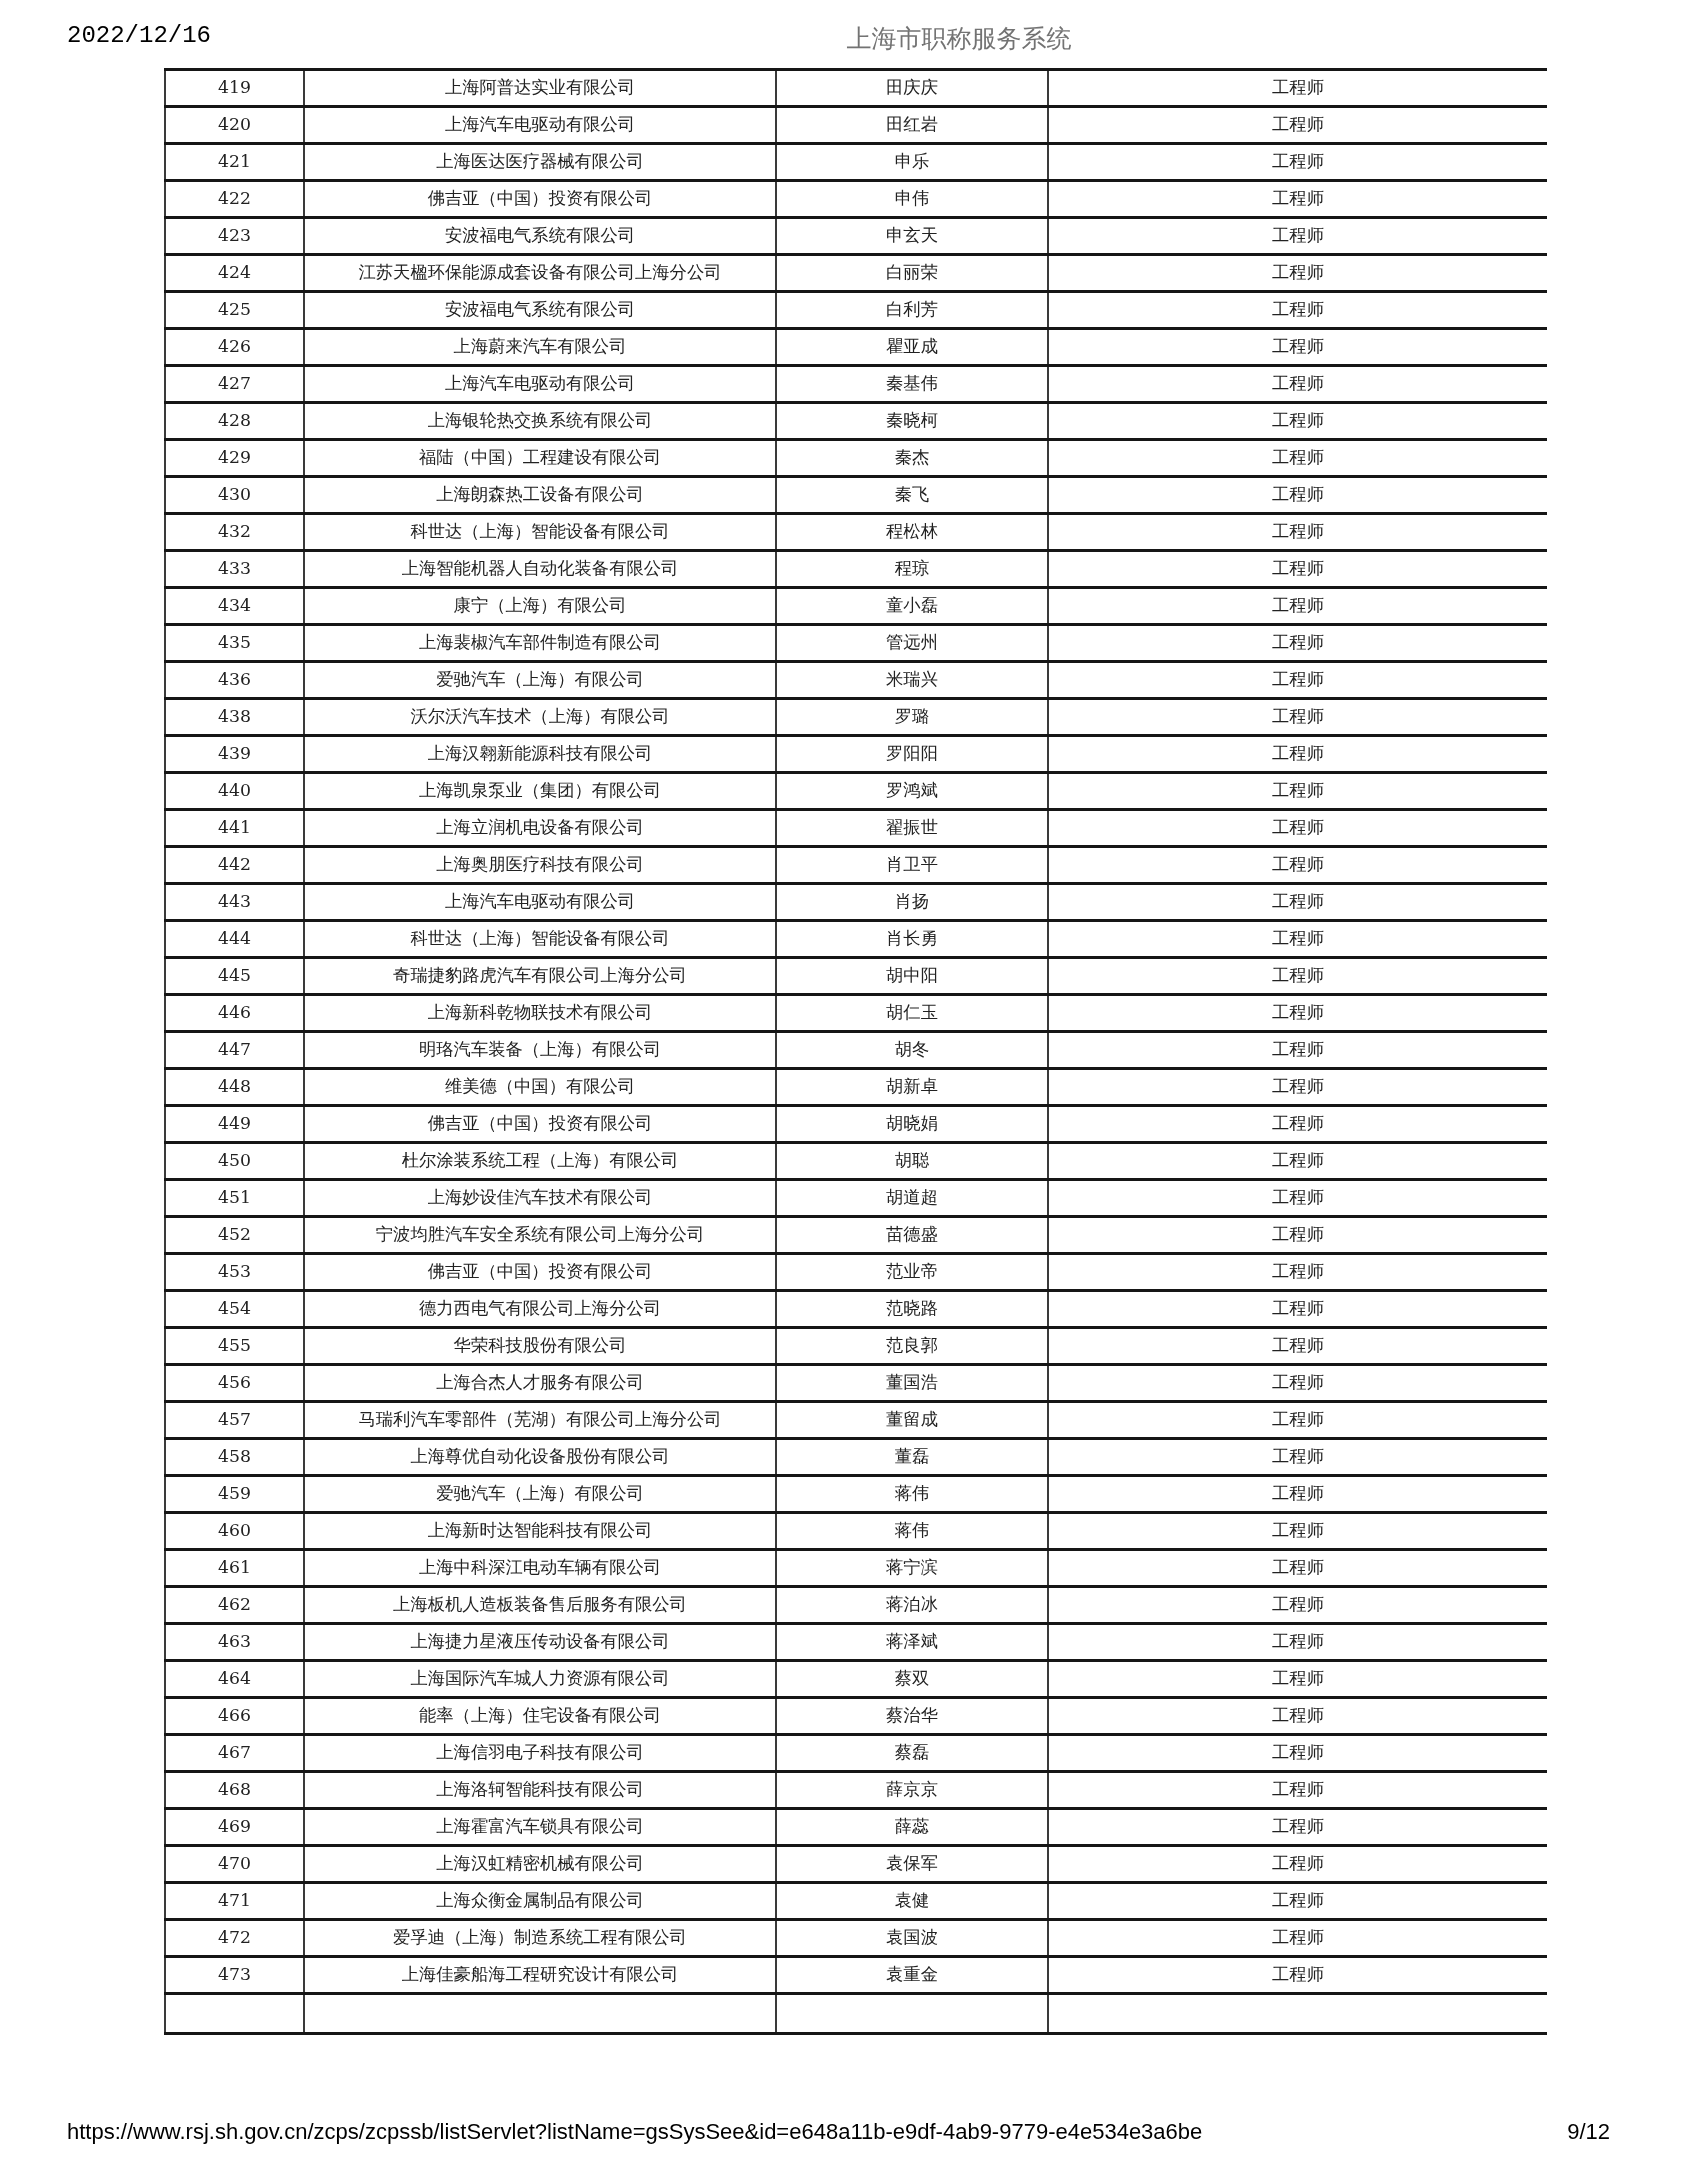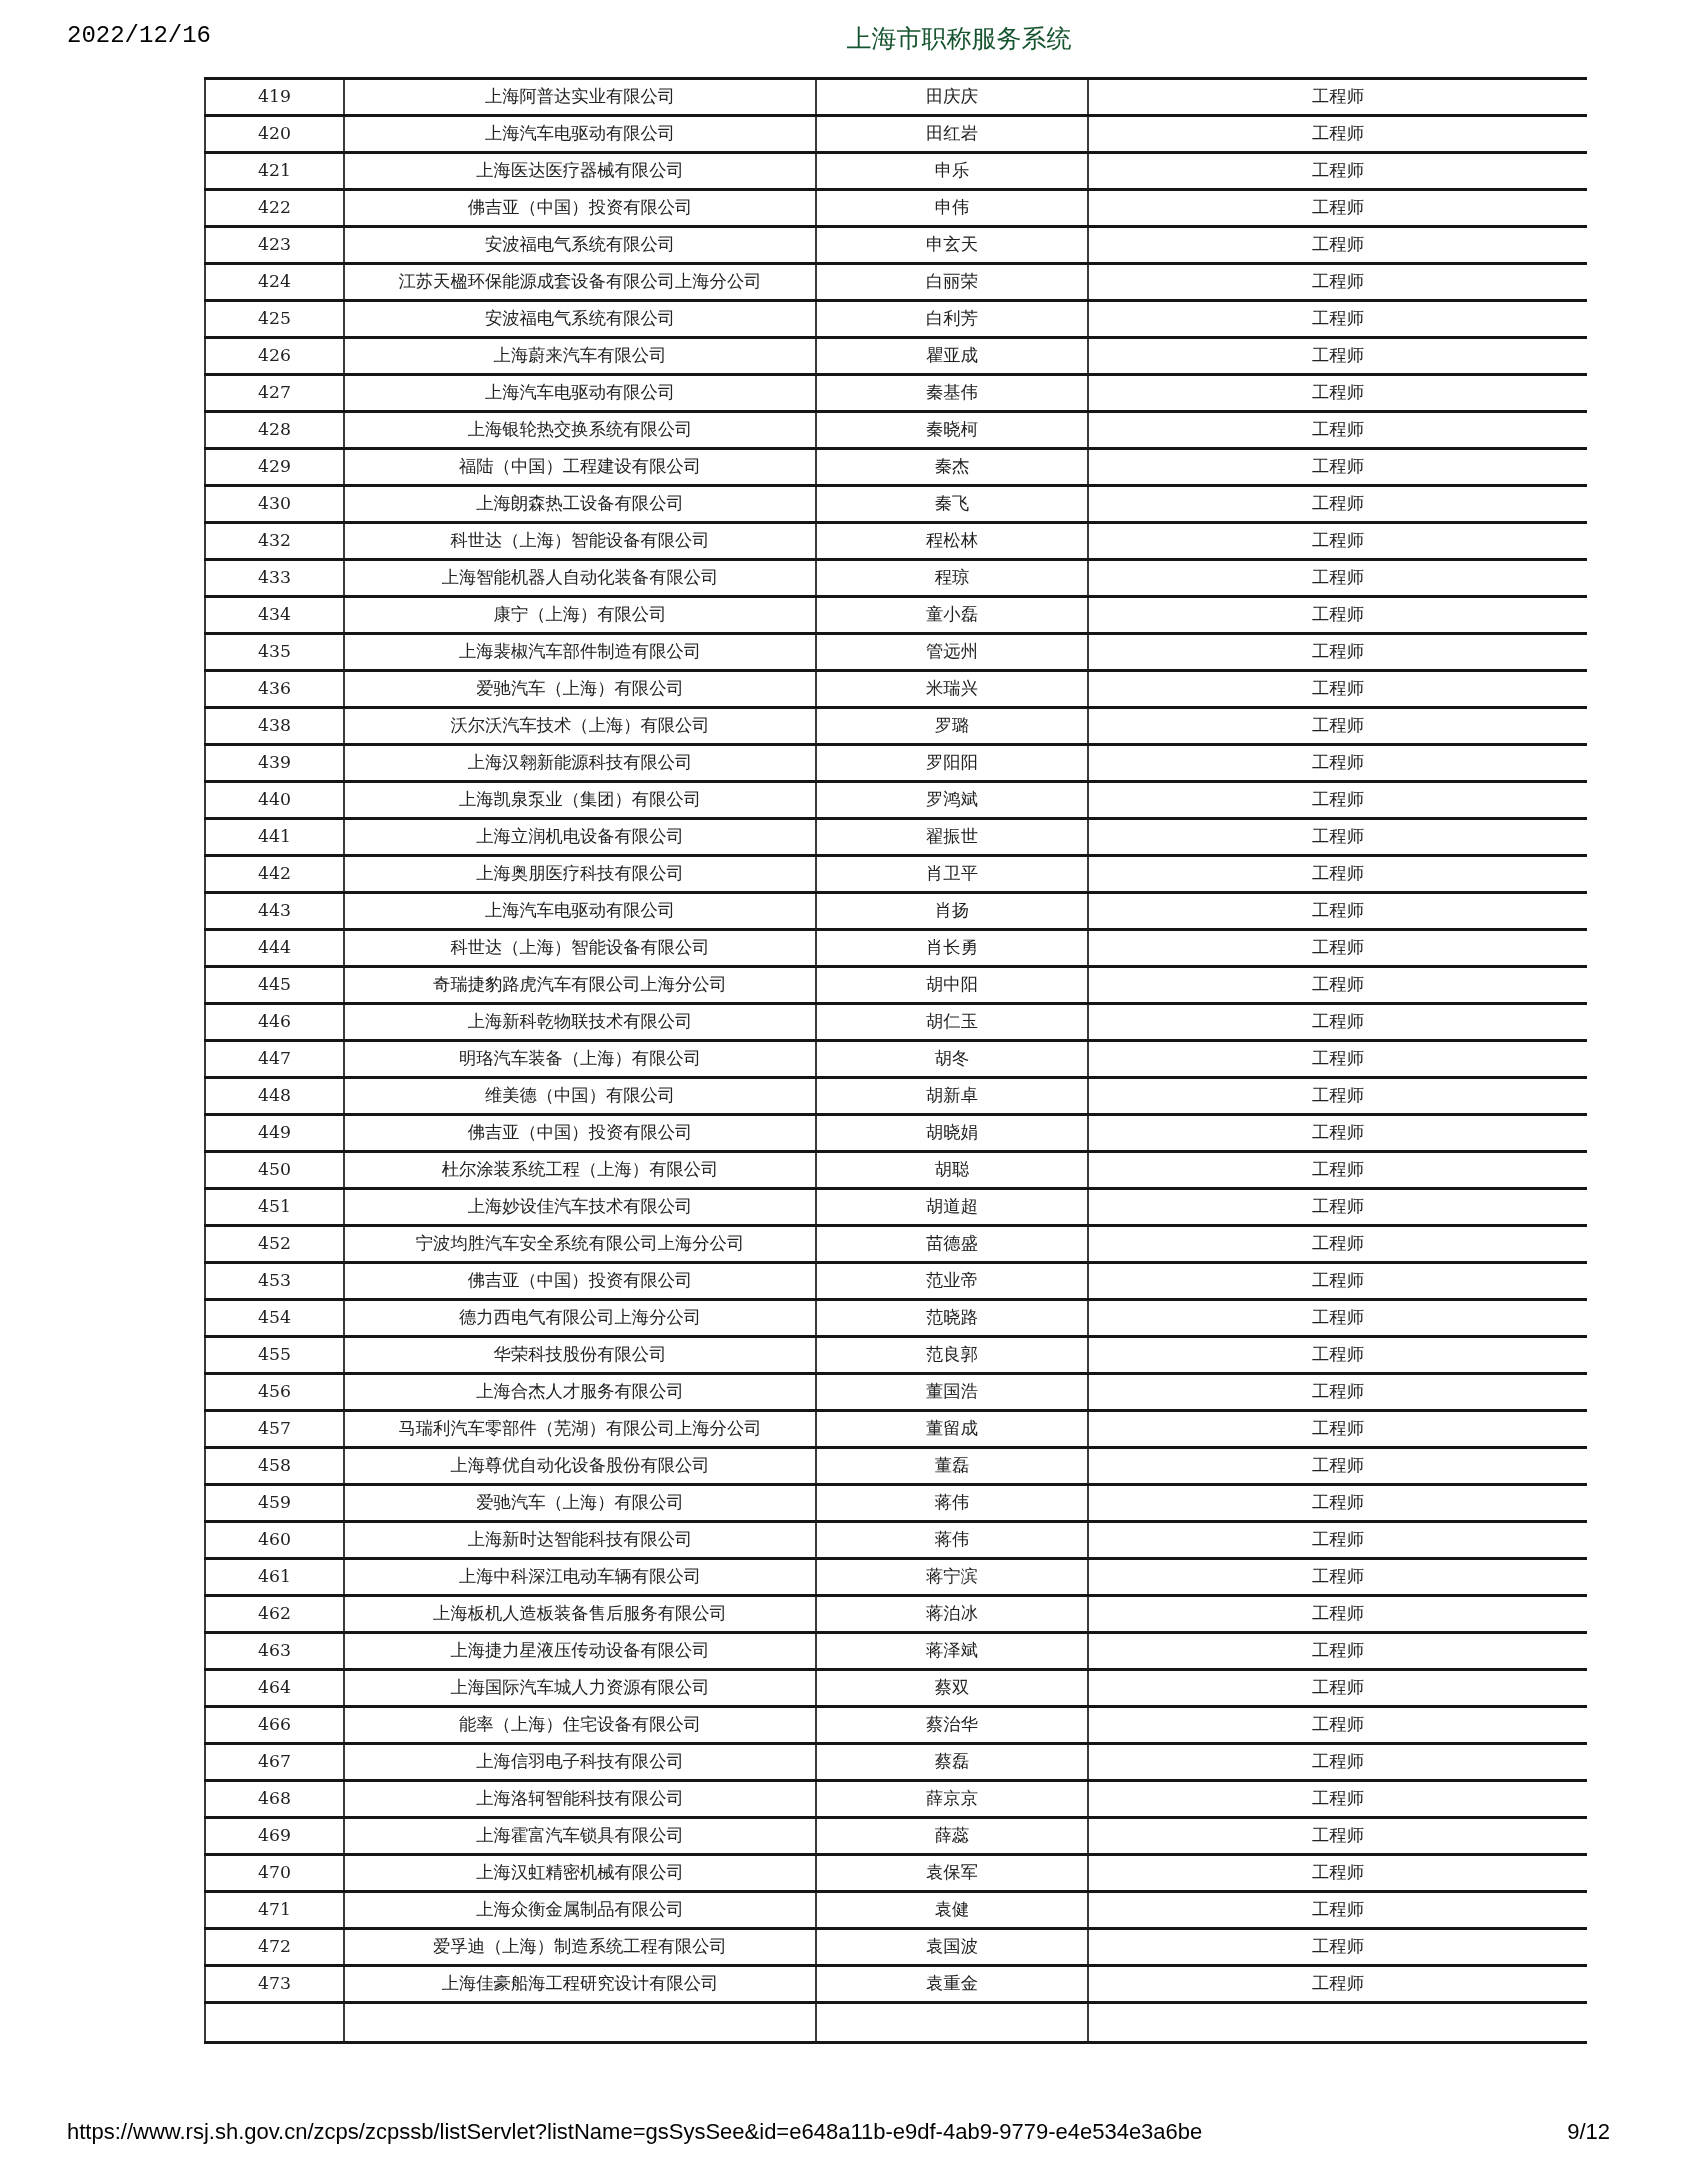--- a/index.html
+++ b/index.html
@@ -24,31 +24,30 @@
     color: #000;
     white-space: nowrap;
   }
   .hdr-title {
     position: absolute;
     left: 959px;
     top: 22px;
     transform: translateX(-50%);
     font-family: "Liberation Sans", sans-serif;
     font-size: 25px;
-    color: #14532d;
+    color: #737373;
     white-space: nowrap;
   }
   .table-clip {
     position: absolute;
     left: 164px;
-    top: 77px;
+    top: 68px;
     width: 1383px;
     height: 2043px;
     overflow: hidden;
-    margin-left: 40px;
   }
   table.records {
     border-collapse: collapse;
     table-layout: fixed;
     width: 1383px;
   }
   table.records td {
     border-left: 2px solid #3a3a3a;
     border-right: 2px solid #3a3a3a;
     border-top: 3px solid #161616;

